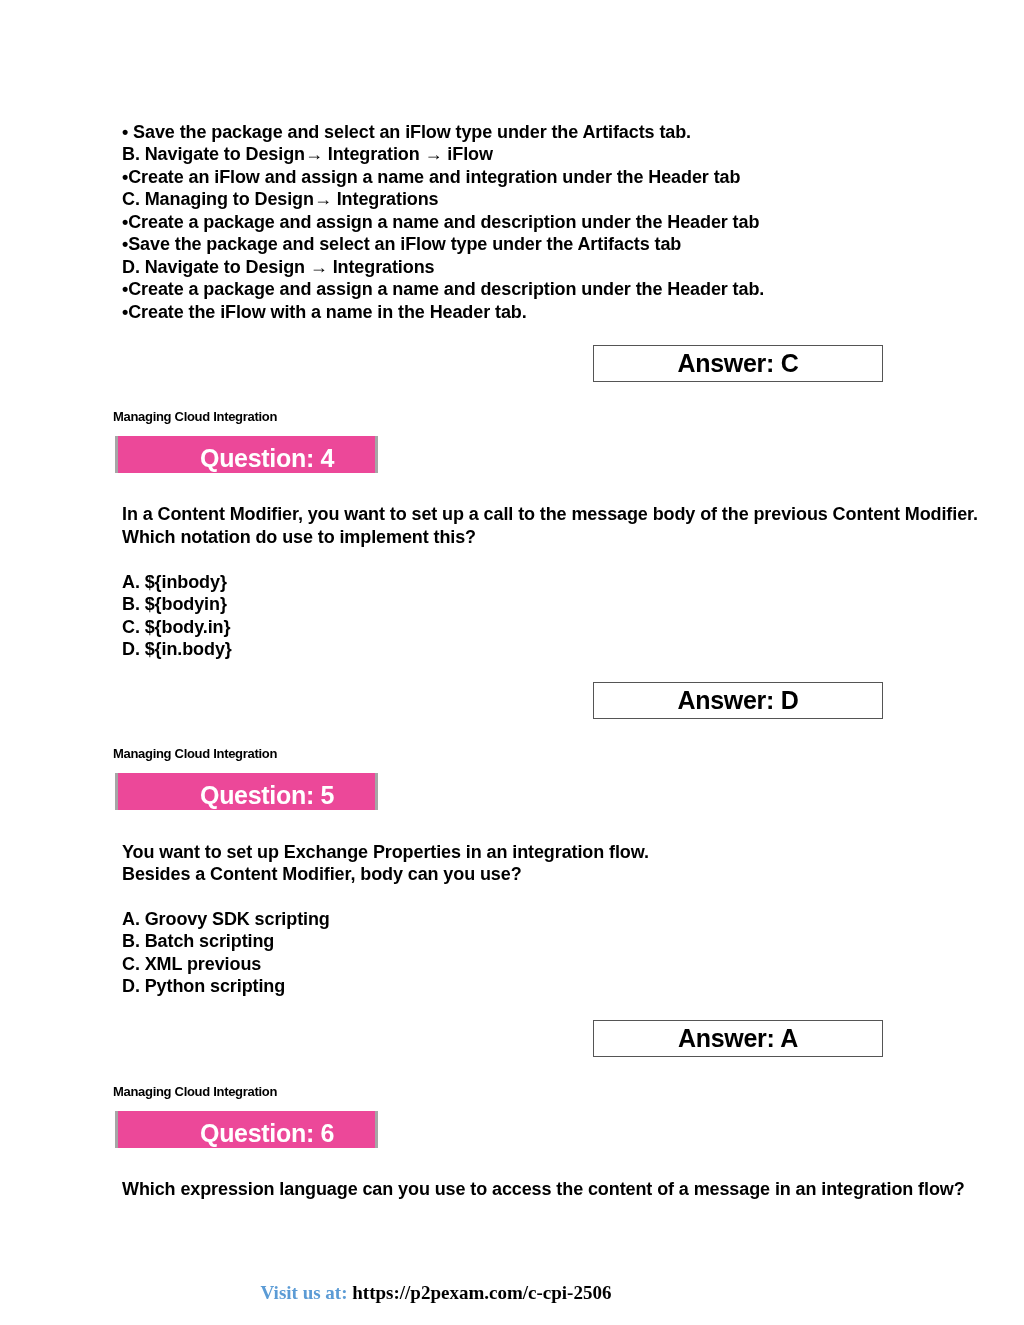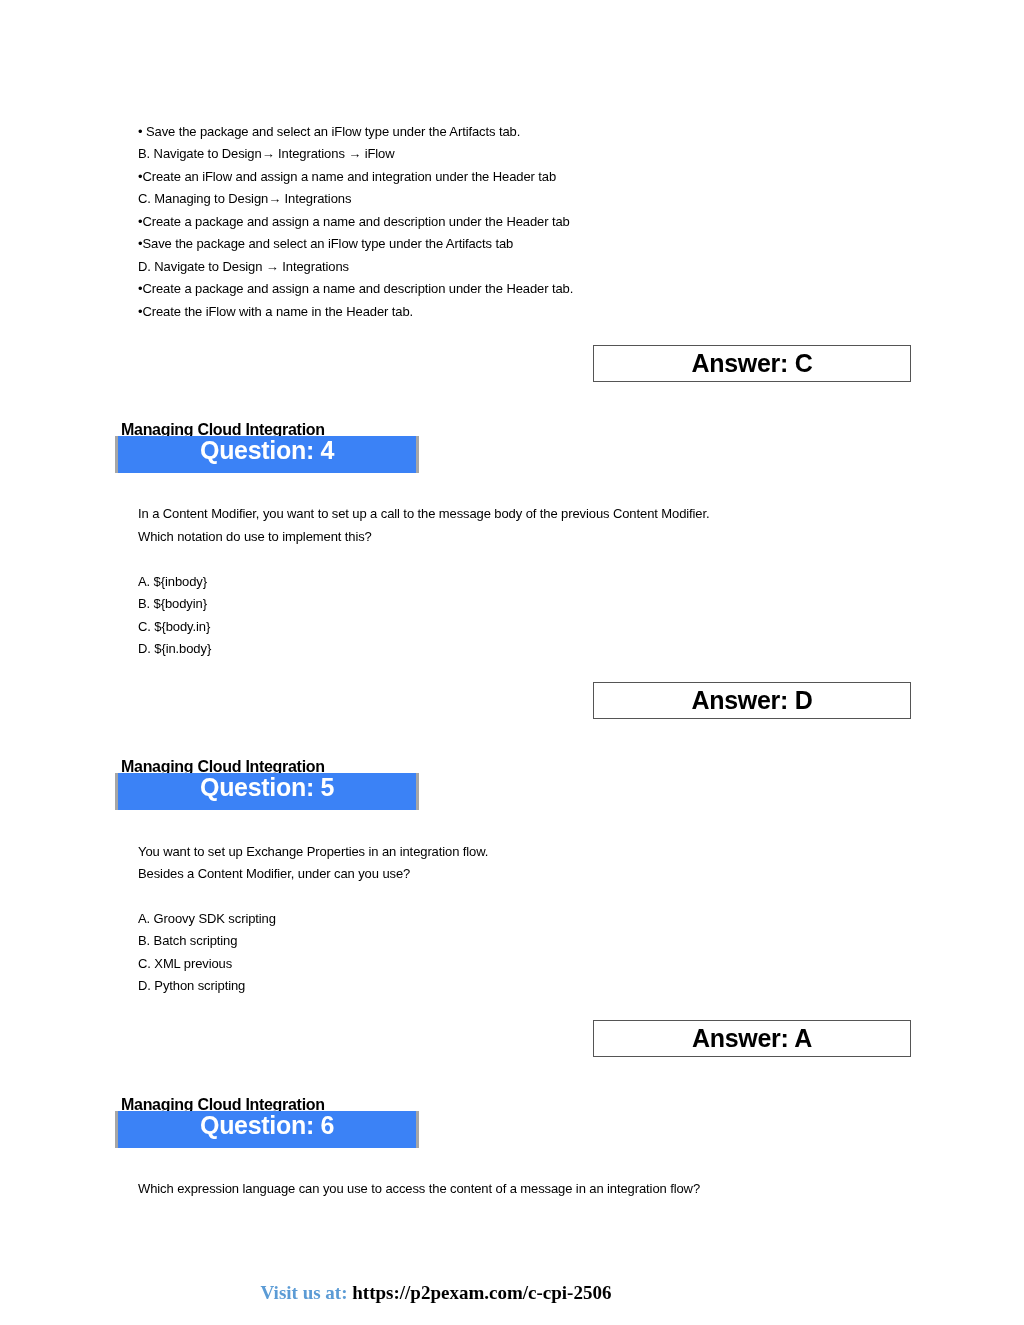--- a/index.html
+++ b/index.html
@@ -1,36 +1,36 @@
 <!DOCTYPE html>
 <html><head>
 <meta charset="utf-8">
 <style>
   html, body { margin: 0; padding: 0; background: #ffffff; }
   body { width: 1024px; height: 1325px; position: relative; overflow: hidden;
          font-family: "Liberation Sans", sans-serif; color: #000; }
-  .line { position: absolute; left: 138px; font-size: 13px; line-height: 22px; white-space: nowrap; letter-spacing: -0.1px; }
-  .answer-box { position: absolute; left: 593px; width: 318px; height: 37px;
+  .line { position: absolute; left: 122px; font-size: 18px; line-height: 22px; white-space: nowrap; letter-spacing: -0.1px; font-weight: bold; }
+  .answer-box { position: absolute; left: 593px; width: 290px; height: 37px;
                 border: 1px solid #555; background: #fff; box-sizing: border-box;
                 display: flex; align-items: center; justify-content: center; }
   .answer-box span { font-size: 25px; font-weight: bold; letter-spacing: -0.3px; }
-  .topic { position: absolute; left: 121px; font-size: 16px; font-weight: bold; line-height: 20px; letter-spacing: -0.3px; margin-top: 13px; }
-  .qbanner { position: absolute; left: 115px; width: 304px; height: 37px; background: #3b82f6;
+  .topic { position: absolute; left: 113px; font-size: 13px; font-weight: bold; line-height: 20px; letter-spacing: -0.3px; }
+  .qbanner { position: absolute; left: 115px; width: 263px; height: 37px; background: #ec4899;
              box-sizing: border-box; border-left: 3px solid #a6a6a6; border-right: 3px solid #a6a6a6;
-             display: flex; align-items: flex-start; }
+             display: flex; align-items: flex-end; }
   .qbanner span { color: #fff; font-size: 25px; font-weight: bold; margin-left: 82px; letter-spacing: -0.3px; }
   .footer { position: absolute; top: 1282px; left: 0; width: 872px; text-align: center;
             font-family: "Liberation Serif", serif; font-weight: bold; font-size: 19px; }
   .footer .lbl { color: #5b9bd5; }
 </style>
 </head>
 <body>
 
 <div class="line" style="top:121px">• Save the package and select an iFlow type under the Artifacts tab.</div>
-<div class="line" style="top:143px">B. Navigate to Design→ Integrations → iFlow</div>
+<div class="line" style="top:143px">B. Navigate to Design→ Integration → iFlow</div>
 <div class="line" style="top:166px">•Create an iFlow and assign a name and integration under the Header tab</div>
 <div class="line" style="top:188px">C. Managing to Design→ Integrations</div>
 <div class="line" style="top:211px">•Create a package and assign a name and description under the Header tab</div>
 <div class="line" style="top:233px">•Save the package and select an iFlow type under the Artifacts tab</div>
 <div class="line" style="top:256px">D. Navigate to Design → Integrations</div>
 <div class="line" style="top:278px">•Create a package and assign a name and description under the Header tab.</div>
 <div class="line" style="top:301px">•Create the iFlow with a name in the Header tab.</div>
 
 <div class="answer-box" style="top:345px">
   <span>Answer: C</span>
@@ -48,21 +48,21 @@
 <div class="line" style="top:638px">D. ${in.body}</div>
 <div class="answer-box" style="top:682px">
   <span>Answer: D</span>
 </div>
 
 <div class="topic" style="top:744px">Managing Cloud Integration</div>
 <div class="qbanner" style="top:773px">
   <span>Question: 5</span>
 </div>
 <div class="line" style="top:841px">You want to set up Exchange Properties in an integration flow.</div>
-<div class="line" style="top:863px">Besides a Content Modifier, under can you use?</div>
+<div class="line" style="top:863px">Besides a Content Modifier, body can you use?</div>
 <div class="line" style="top:908px">A. Groovy SDK scripting</div>
 <div class="line" style="top:930px">B. Batch scripting</div>
 <div class="line" style="top:953px">C. XML previous</div>
 <div class="line" style="top:975px">D. Python scripting</div>
 <div class="answer-box" style="top:1020px">
   <span>Answer: A</span>
 </div>
 
 <div class="topic" style="top:1082px">Managing Cloud Integration</div>
 <div class="qbanner" style="top:1111px">

